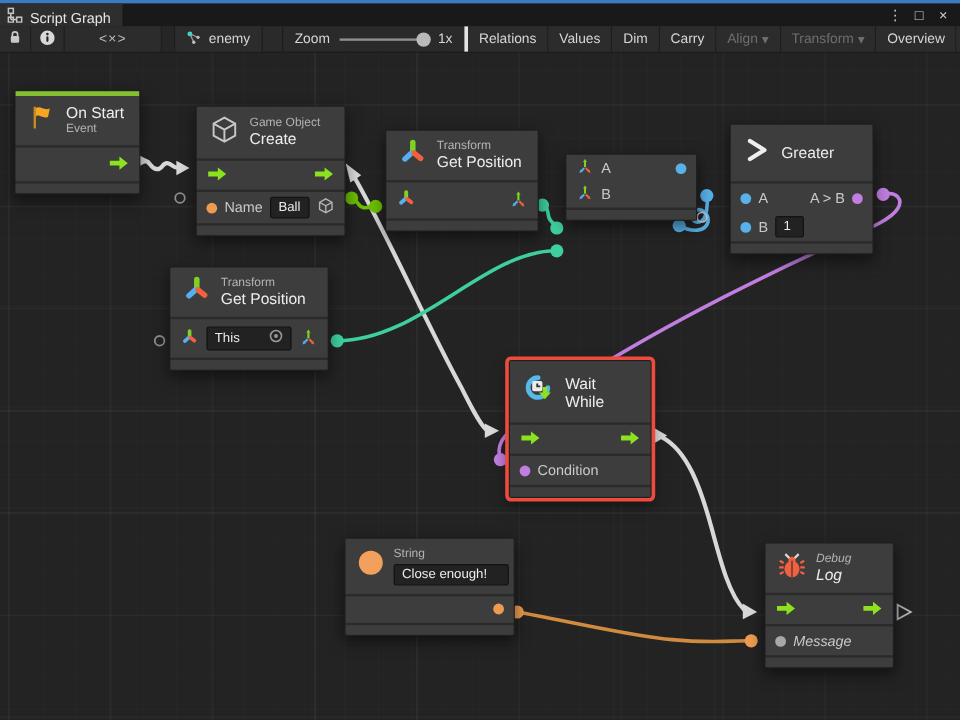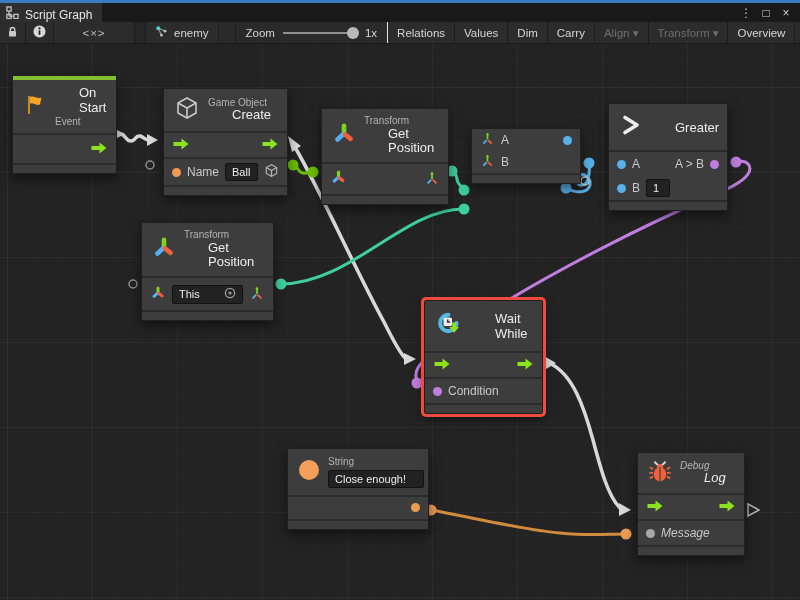--- a/index.html
+++ b/index.html
@@ -11,21 +11,21 @@
   .tab{display:flex;align-items:flex-end;gap:6px;background:#2e2e2e;padding:0 10px 0 6px;color:#e6e6e6;font-size:12px;}
   .winbtns{margin-left:auto;display:flex;align-items:center;gap:4px;padding-right:6px;color:#cfcfcf;}
   .winbtn{width:16px;text-align:center;font-size:12px;line-height:16px;cursor:default;}
   
   .toolbar{position:absolute;left:0;top:22px;width:800px;height:22px;background:#2a2a2a;border-bottom:1px solid #191919;
            display:flex;align-items:stretch;font-size:11.5px;color:#d6d6d6;box-sizing:border-box;}
   .tbtn{display:flex;align-items:center;justify-content:center;padding:0 9px;border-right:1px solid #1d1d1d;background:#2c2c2c;white-space:nowrap;}
   .tbtn.icon{padding:0 7px;}
   .tbtn.disabled{color:#6e6e6e;}
   .tspacer{flex:0 0 10px;background:#262626;border-right:1px solid #1d1d1d;}
-  .zoomwrap{display:flex;align-items:center;gap:8px;padding:0 10px;border-right:1px solid #e5e5e5;}
+  .zoomwrap{display:flex;align-items:center;gap:8px;padding:0 10px;border-right:3px solid #e5e5e5;}
   .slider{position:relative;width:74px;height:12px;}
   .slider .track{position:absolute;left:0;right:0;top:5px;height:2px;background:#8f8f8f;}
   .slider .handle{position:absolute;right:-2px;top:0;width:12px;height:12px;border-radius:50%;background:#b9b9b9;}
   .grow{flex:1;background:#262626;}
   
   .canvas{position:absolute;left:0;top:44px;width:800px;height:556px;background-color:#232323;
     background-image:
       repeating-linear-gradient(to right, rgba(255,255,255,0.045) 0 1px, transparent 1px 85px),
       repeating-linear-gradient(to bottom, rgba(255,255,255,0.045) 0 1px, transparent 1px 85px),
       repeating-linear-gradient(to right, rgba(255,255,255,0.013) 0 1px, transparent 1px 28px),
@@ -35,21 +35,21 @@
   
   .node{position:absolute;z-index:2;background:#2b2b2b;border:1px solid #1f1f1f;border-radius:2px;
         box-shadow:0 5px 12px rgba(0,0,0,.5);}
   .node.selected{box-shadow:0 0 0 3px #ee4b3e,0 5px 12px rgba(0,0,0,.5);}
   .sec{background:#3d3d3d;}
   .sec + .sec{margin-top:2px;}
   .strip{height:4px;background:#83bf30;}
   .hdr{display:flex;align-items:center;gap:8px;padding:6px 10px;}
   .hcol{display:flex;flex-direction:column;line-height:1.15;}
   .cat{font-size:10px;color:#b3b3b3;}
-  .ttl{font-size:13px;color:#ededed;margin-left:24px;}
+  .ttl{font-size:13px;color:#ededed;}
   .row{display:flex;align-items:center;gap:6px;padding:0 8px;font-size:12px;color:#c9c9c9;}
   .right{margin-left:auto;}
   .dot{width:9px;height:9px;border-radius:50%;flex:0 0 auto;}
   .field{display:inline-flex;align-items:center;gap:4px;background:#222;border:1px solid #121212;
          border-radius:2px;color:#ececec;font-size:11px;padding:1px 6px;line-height:14px;}
   .footer{height:8px;}
 </style>
 </head>
 <body>
 

